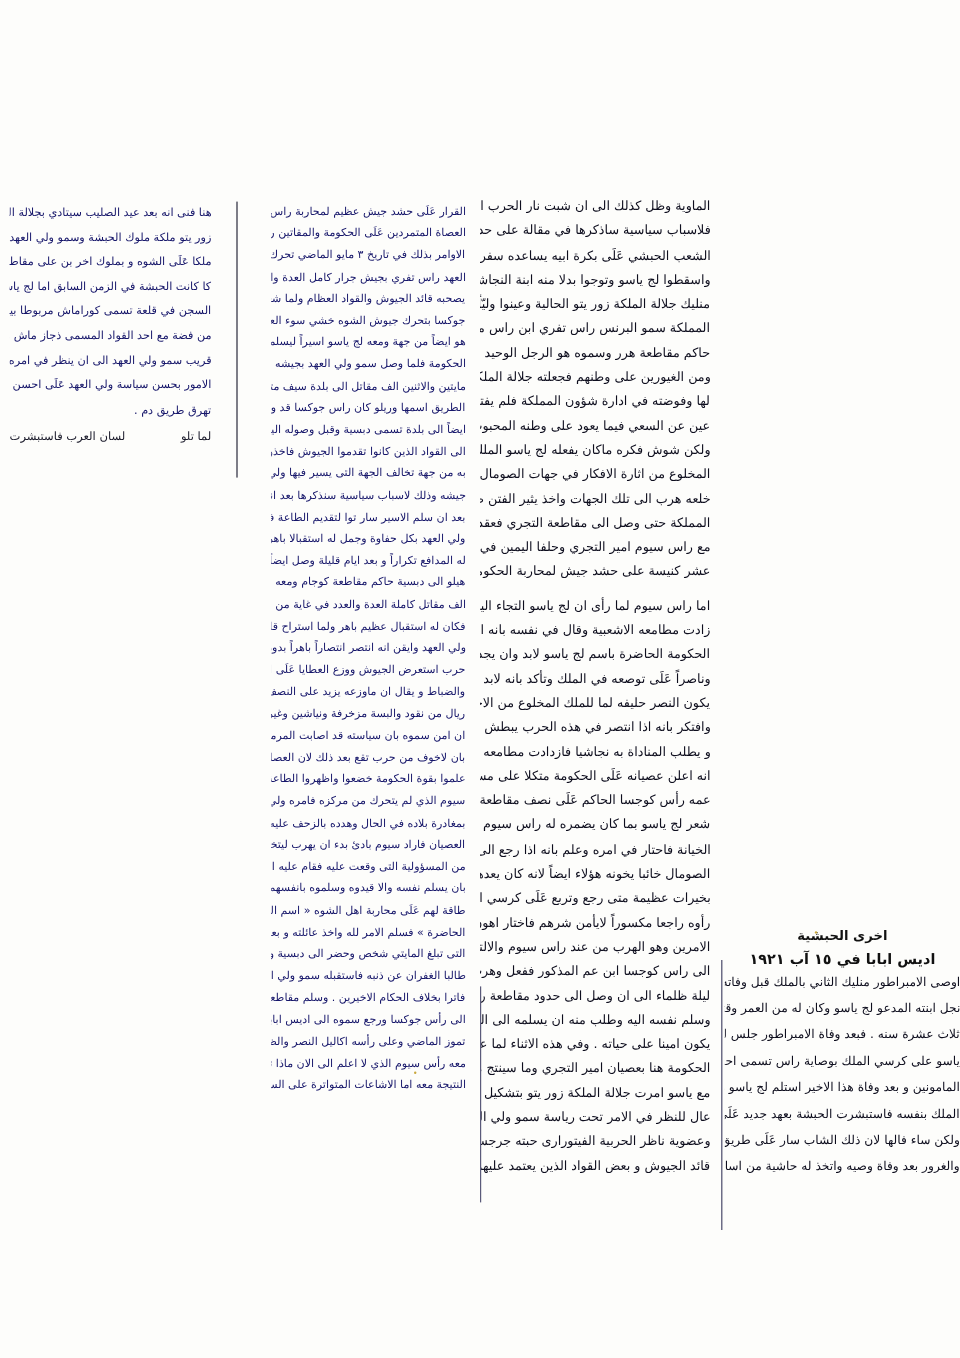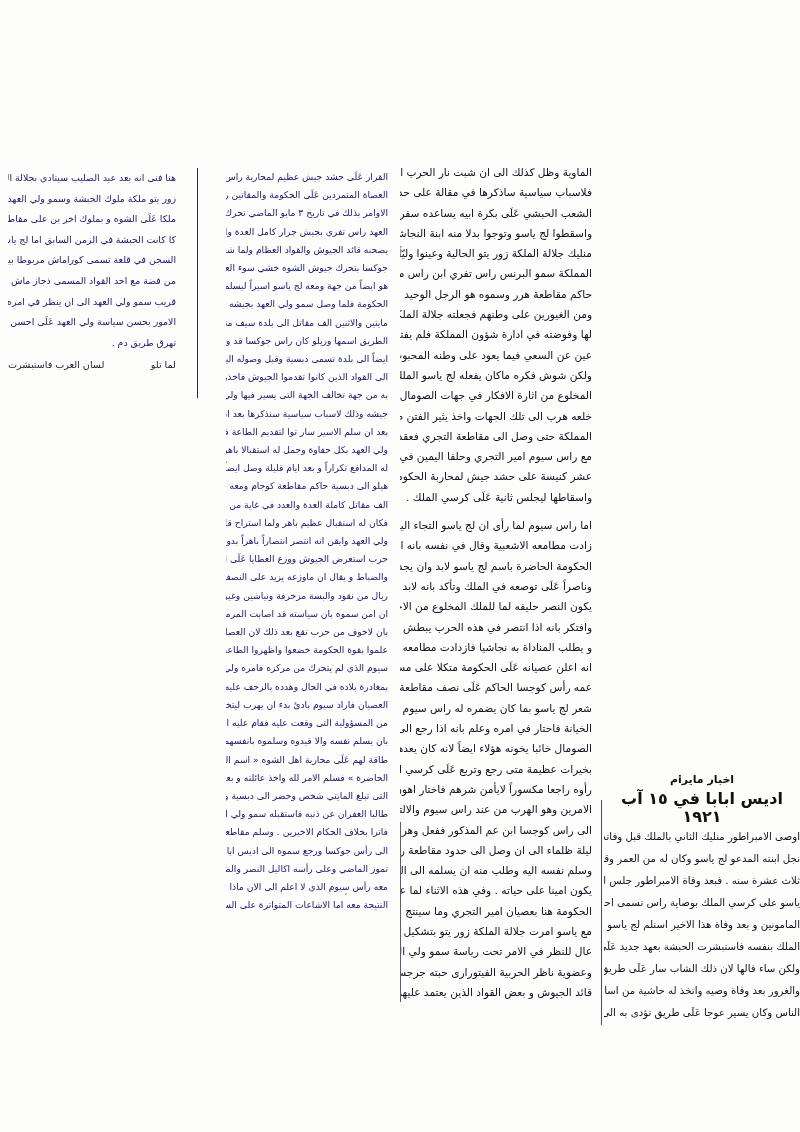--- a/index.html
+++ b/index.html
@@ -24,21 +24,21 @@
 
   
   #col3 { left:400px; top:162px; width:192px; }
   #col3 .line { font-size:10.6px; line-height:20.3px; }
   #col3 .para-gap { height:8px; }
   #rule3b { left:400px; top:822px; width:1px; height:180px; background:#5a5a7a; position:absolute; }
 
   
   #col4 { left:604px; top:770px; width:196px; }
   #col4 .title { text-align:center; font-size:11px; font-weight:bold; line-height:20px; color:#111; }
-  #col4 .dateline { text-align:center; font-size:16px; font-weight:bold; line-height:18px; color:#111; }
+  #col4 .dateline { text-align:center; font-size:12px; font-weight:bold; line-height:18px; color:#111; }
   #col4 .line { font-size:10.2px; line-height:22px; }
   #rule4 { left:601px; top:800px; height:225px; background:#4a4a6a; }
 
   .speck { position:absolute; width:2px; height:2px; border-radius:1px; background:#c9a73b; }
 </style>
 </head>
 <body>
 
 <div class="page">
 
@@ -114,21 +114,20 @@
       <span class="line">حاكم مقاطعة هرر وسموه هو الرجل الوحيد المتنور</span>
       <span class="line">ومن الغيورين على وطنهم فجعلته جلالة الملكة وكيلا</span>
       <span class="line">لها وفوضته في ادارة شؤون المملكة فلم يفتر لحظة</span>
       <span class="line">عين عن السعي فيما يعود على وطنه المحبوب بالخيرات</span>
       <span class="line">ولكن شوش فكره ماكان يفعله لج ياسو الملك</span>
       <span class="line">المخلوع من اثارة الافكار في جهات الصومال لانه بعد</span>
       <span class="line">خلعه هرب الى تلك الجهات واخذ يثير الفتن ضد</span>
       <span class="line">المملكة حتى وصل الى مقاطعة التجري فعقد محالفة</span>
       <span class="line">مع راس سيوم امير التجري وحلفا اليمين في ثلاثة</span>
       <span class="line">عشر كنيسة على حشد جيش لمحاربة الحكومة الحالية</span>
-      <span class="line">واسقاطها ليجلس ثانية عَلَى كرسي الملك .</span>
     </div>
     <div class="para-gap"></div>
     <div>
       <span class="line">اما راس سيوم لما رأى ان لج ياسو التجاء اليه</span>
       <span class="line">زادت مطامعه الاشعبية وقال في نفسه بانه اذا حارب</span>
       <span class="line">الحكومة الحاضرة باسم لج ياسو لابد وان يجد مساعداً</span>
       <span class="line">وناصراً عَلَى توصعه في الملك وتأكد بانه لابد وان</span>
       <span class="line">يكون النصر حليفه لما للملك المخلوع من الاحزاب هنا</span>
       <span class="line">وافتكر بانه اذا انتصر في هذه الحرب يبطش بلج ياسو</span>
       <span class="line">و يطلب المناداة به نجاشيا فازدادت مطامعه لدرجة</span>
@@ -150,28 +149,27 @@
       <span class="line">مع ياسو امرت جلالة الملكة زور يتو بتشكيل مجلس</span>
       <span class="line">عال للنظر في الامر تحت رياسة سمو ولي العهد</span>
       <span class="line">وعضوية ناظر الحربية الفيتورارى حبته جرجس</span>
       <span class="line">قائد الجيوش و بعض القواد الذين يعتمد عليهم فقر</span>
     </div>
   </div>
   <div id="rule3b"></div>
 
   <div class="rule-v" id="rule4"></div>
   <div class="col ink-dark" id="col4">
-    <div class="title">اخبار مايرام</div>
+    <div class="title">اخرى الحبشية</div>
     <div class="dateline">اديس ابابا في ١٥ آب ١٩٢١</div>
     <span class="line">اوصى الامبراطور منليك الثاني بالملك قبل وفاته الى</span>
     <span class="line">نجل ابنته المدعو لج ياسو وكان له من العمر وقتئذ</span>
     <span class="line">ثلاث عشرة سنه . فبعد وفاة الامبراطور جلس لج</span>
     <span class="line">ياسو على كرسي الملك بوصاية راس تسمى احد اركان الدولة</span>
     <span class="line">المامونين و بعد وفاة هذا الاخير استلم لج ياسو زمام</span>
     <span class="line">الملك بنفسه فاستبشرت الحبشة بعهد جديد عَلَى يده</span>
     <span class="line">ولكن ساء فالها لان ذلك الشاب سار عَلَى طريق الفساد</span>
     <span class="line">والغرور بعد وفاة وصيه واتخذ له حاشية من اسافل</span>
-    <span class="line">الناس وكان يسير عوجا عَلَى طريق تؤدى به الى</span>
   </div>
 
   <span class="speck" style="left:679px;top:776px;"></span>
   <span class="speck" style="left:345px;top:893px;"></span>
 </div>
 
 </body></html>

